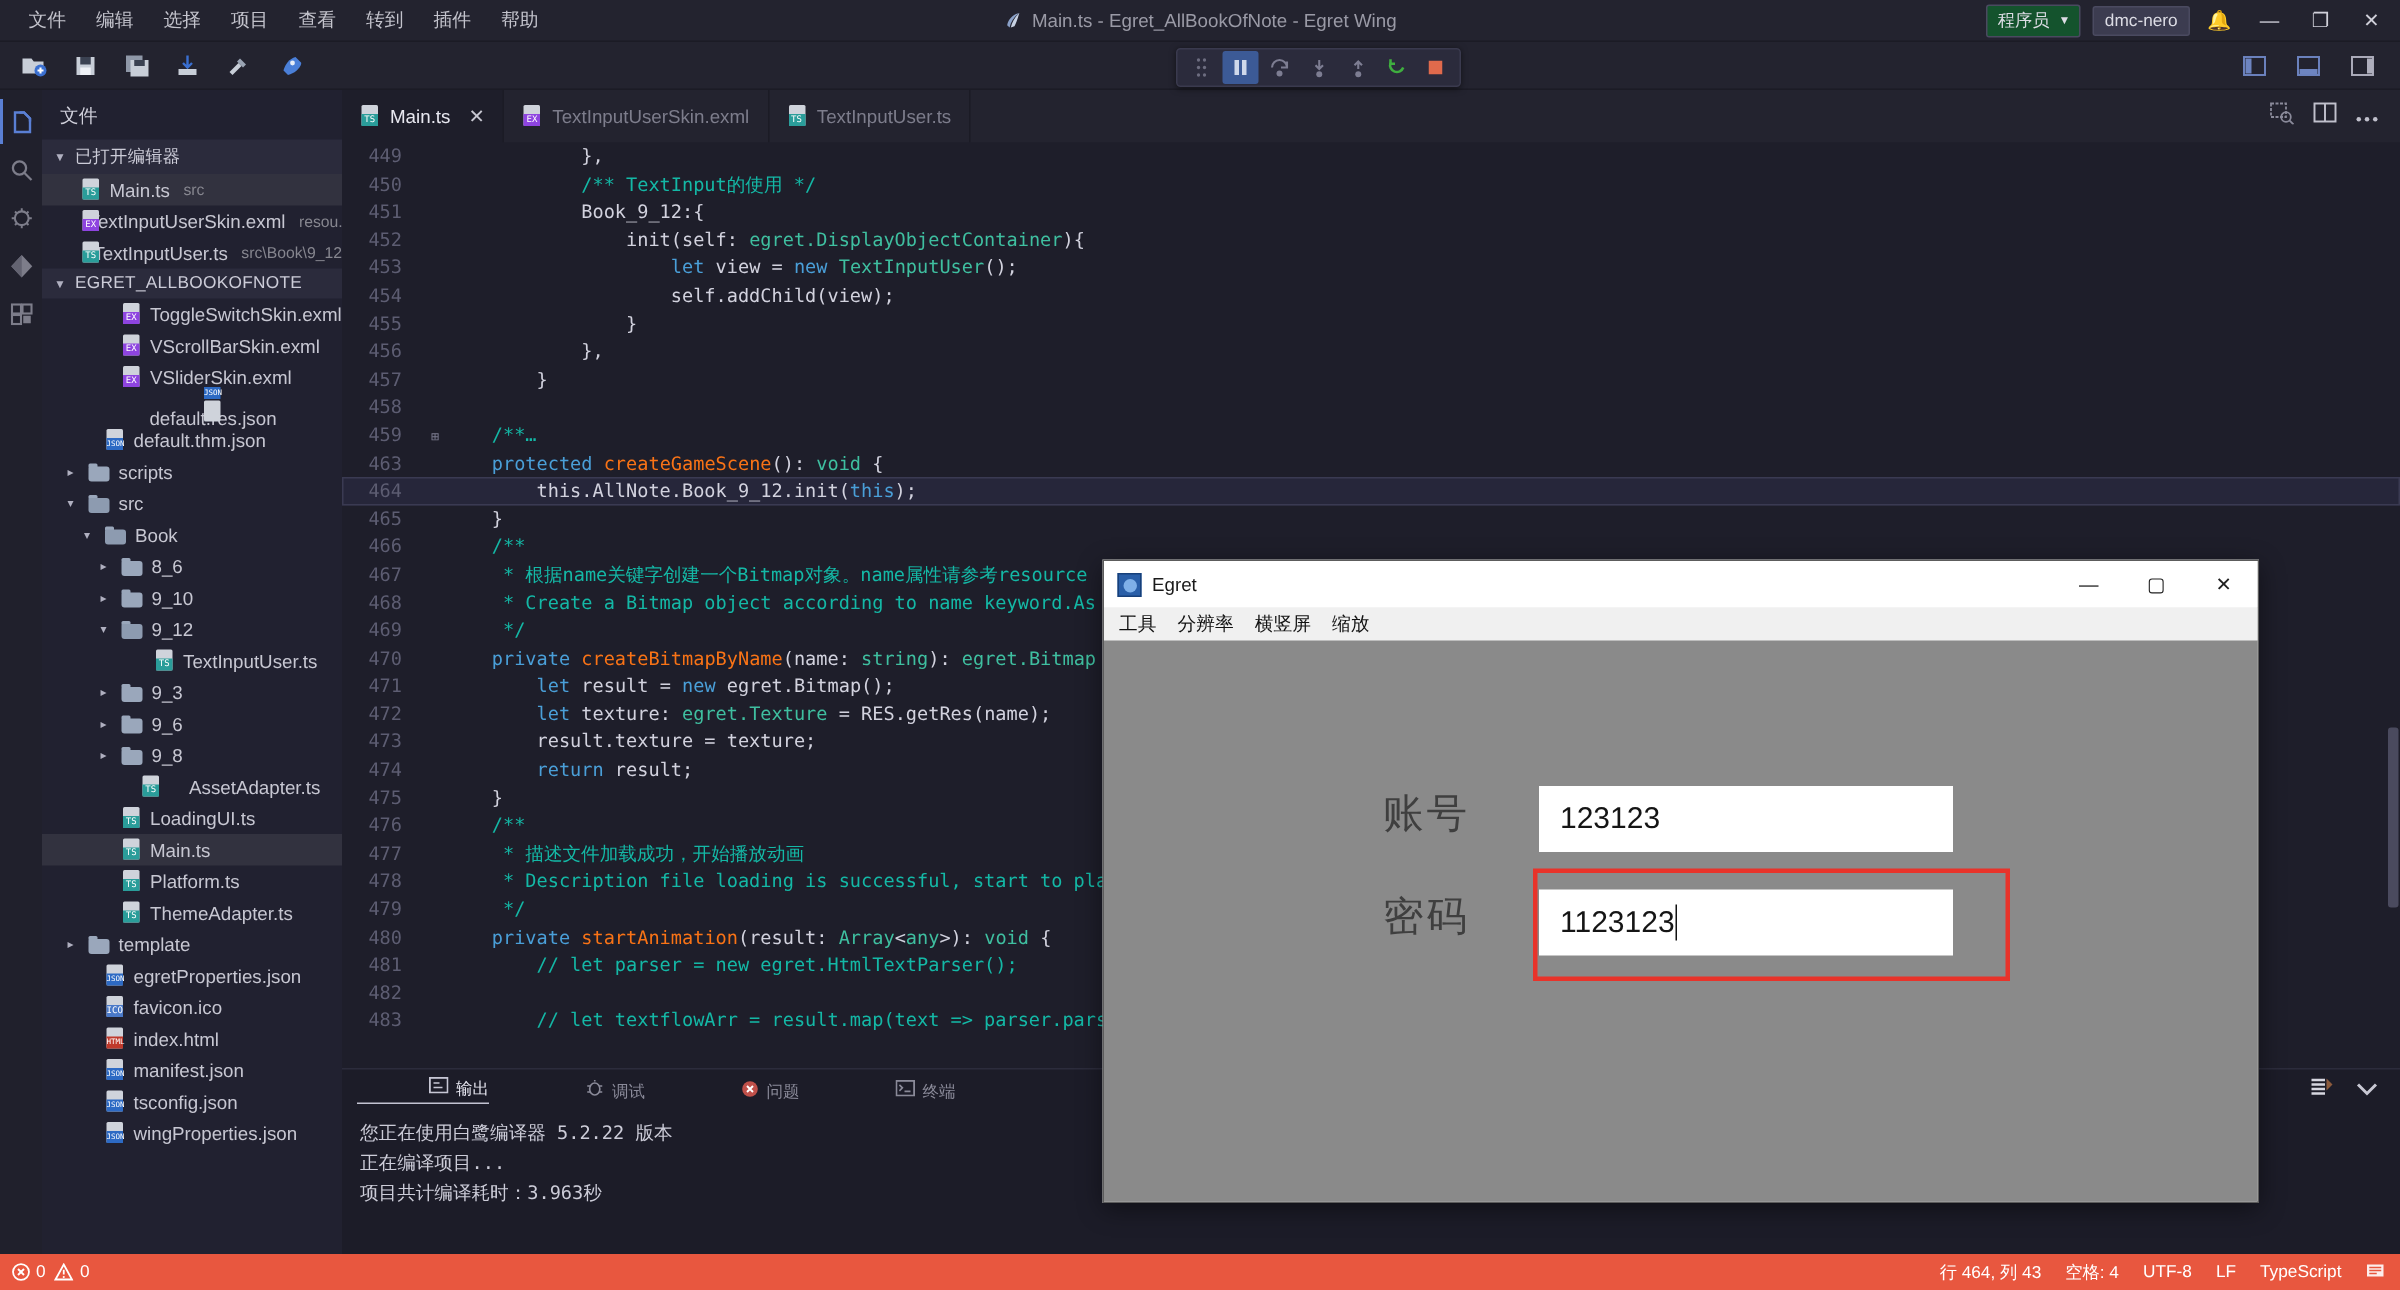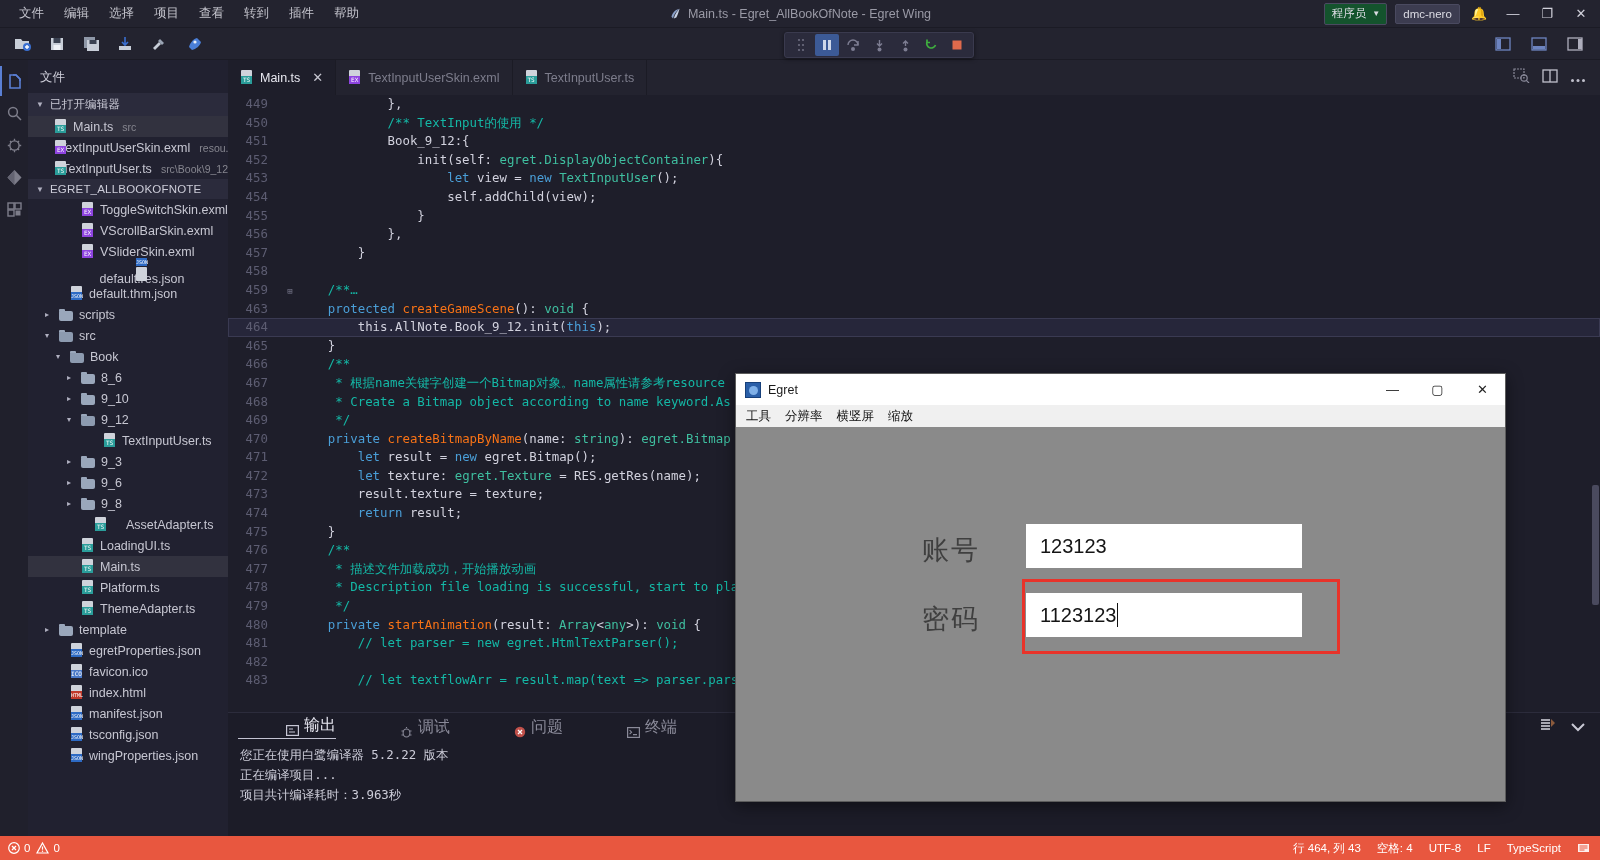--- a/index.html
+++ b/index.html
@@ -132,21 +132,21 @@
   .ctext { flex: 1; color: #d2d2de; }
   .kw { color: #4a9fd8; }      
   .cm { color: #14b8a6; }      
   .ty { color: #3fbfa0; }      
   .fn { color: #f97316; }
   .pl { color: #d2d2de; }
 
   
   .panel { height: 148px; background: #1c1c28; border-top: 1px solid #2c2c3c; position: relative; }
   .panel-tabs { display: flex; align-items: center; height: 28px; padding-left: 10px; gap: 16px; }
-  .ptab { display: flex; align-items: flex-end; gap: 5px; font-size: 16px; color: #8a8a99; padding-left: 48px; }
+  .ptab { display: flex; align-items: flex-start; gap: 5px; font-size: 11px; color: #8a8a99; padding-left: 48px; }
   .ptab.active { color: #e6e6f0; border-bottom: 1px solid #c3c3d2; padding-bottom: 2px; }
   .panel-actions { margin-left: auto; display: flex; align-items: center; gap: 14px; padding-right: 14px; }
   .panel-out {
     font-family: "DejaVu Sans Mono", "Liberation Mono", monospace;
     font-size: 12.4px; line-height: 20px; color: #ccccd8; padding: 4px 0 0 12px;
   }
 
   
   .statusbar {
     position: absolute; left: 0; bottom: 0; width: 1600px; height: 24px;
@@ -165,21 +165,21 @@
   }
   .ew-title { height: 31px; display: flex; align-items: center; padding-left: 9px; background: #fff; }
   .ew-ico { width: 16px; height: 16px; background: #2a5fa8; border: 1px solid #17407a; position: relative; }
   .ew-ico:after { content:""; position:absolute; left:3px; top:3px; width:9px; height:9px; background:#7fb0e8; border-radius:50%; }
   .ew-name { font-size: 12.5px; color: #1a1a1a; margin-left: 7px; }
   .ew-ctrls { margin-left: auto; display: flex; height: 31px; }
   .ew-btn { width: 45px; display: flex; align-items: center; justify-content: center; font-size: 13px; color: #222; }
   .ew-menu { height: 22px; display: flex; align-items: center; gap: 14px; padding-left: 10px; background: #f0f0f0; font-size: 12.5px; color: #111; }
   .ew-canvas { flex: 1; background: #8a8a8a; position: relative; }
 
-  .form-row { position: absolute; display: flex; align-items: flex-end; }
+  .form-row { position: absolute; display: flex; align-items: flex-start; }
   .f-label { font-size: 27px; color: #3f3f3f; font-family: "DejaVu Sans", sans-serif; letter-spacing: 2px; }
   .f-input {
     background: #fff; border: none; width: 276px; height: 44px;
     display: flex; align-items: center; padding-left: 14px;
     font-size: 20px; color: #151515; font-family: "Liberation Sans", sans-serif;
   }
   .focus-ring { position: absolute; border: 3px solid #e8332a; }
   .caret { display: inline-block; width: 1px; height: 24px; background: #111; margin-left: 1px; }
 
   .vscroll {

